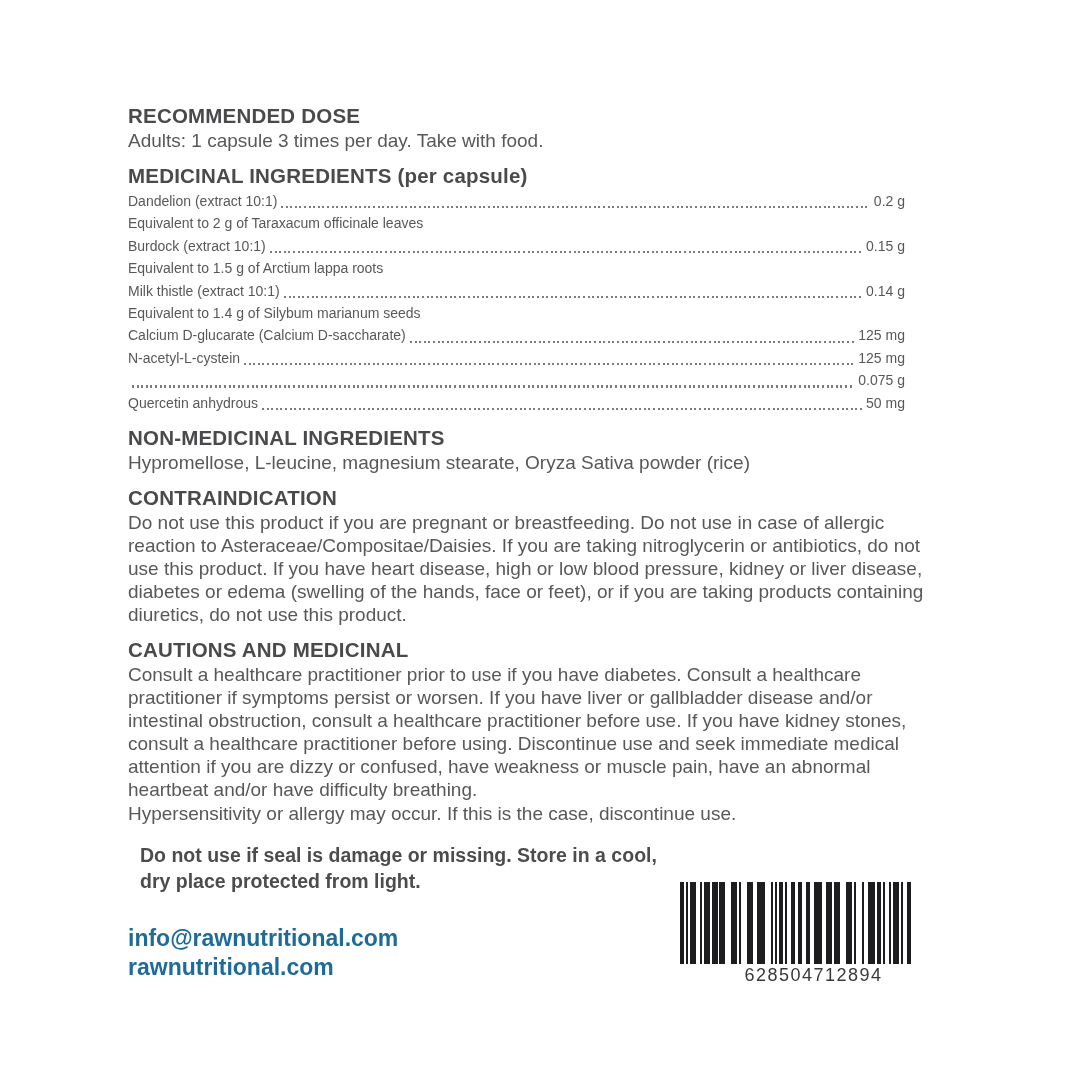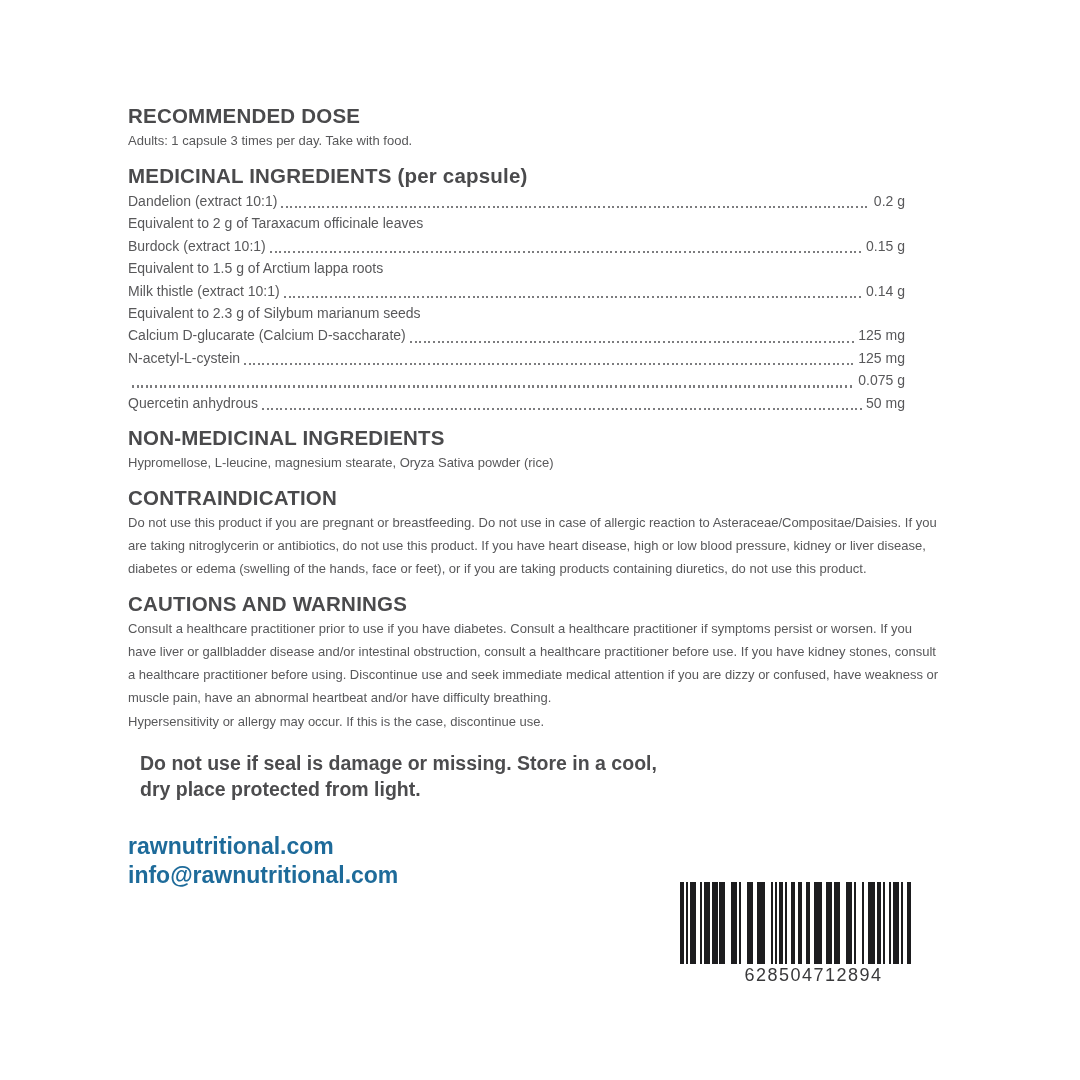--- a/index.html
+++ b/index.html
@@ -23,21 +23,21 @@
   .sec-heading {
     font-size: 20.5px;
     font-weight: bold;
     color: #4a4a4c;
     letter-spacing: 0.2px;
     line-height: 25px;
     margin-top: 11px;
   }
   .sec-heading:first-child { margin-top: 0; }
   .sec-body {
-    font-size: 13px;
+    font-size: 19px;
     line-height: 23px;
     color: #58585a;
     margin-top: 1px;
   }
   .ing-list { width: 777px; margin-top: 2px; }
   .ing-row {
     display: flex;
     align-items: baseline;
     font-size: 14px;
     line-height: 22.4px;
@@ -117,21 +117,21 @@
         </div>
         <div class="ing-row">
           <span class="ing-name">Equivalent to 1.5 g of Arctium lappa roots</span>
         </div>
         <div class="ing-row">
           <span class="ing-name">Milk thistle (extract 10:1)</span>
           <span class="leader"></span>
           <span class="ing-value">0.14 g</span>
         </div>
         <div class="ing-row">
-          <span class="ing-name">Equivalent to 2.3 g of Silybum marianum seeds</span>
+          <span class="ing-name">Equivalent to 1.4 g of Silybum marianum seeds</span>
         </div>
         <div class="ing-row">
           <span class="ing-name">Calcium D-glucarate (Calcium D-saccharate)</span>
           <span class="leader"></span>
           <span class="ing-value">125 mg</span>
         </div>
         <div class="ing-row">
           <span class="ing-name">N-acetyl-L-cystein</span>
           <span class="leader"></span>
           <span class="ing-value">125 mg</span>
@@ -146,31 +146,31 @@
           <span class="ing-value">50 mg</span>
         </div>
       </div>
 
     <div class="sec-heading">NON-MEDICINAL INGREDIENTS</div>
     <div class="sec-body">Hypromellose, L-leucine, magnesium stearate, Oryza Sativa powder (rice)</div>
 
     <div class="sec-heading">CONTRAINDICATION</div>
     <div class="sec-body">Do not use this product if you are pregnant or breastfeeding. Do not use in case of allergic reaction to Asteraceae/Compositae/Daisies. If you are taking nitroglycerin or antibiotics, do not use this product. If you have heart disease, high or low blood pressure, kidney or liver disease, diabetes or edema (swelling of the hands, face or feet), or if you are taking products containing diuretics, do not use this product.</div>
 
-    <div class="sec-heading">CAUTIONS AND WARNINGS</div>
+    <div class="sec-heading">CAUTIONS AND MEDICINAL</div>
     <div class="sec-body">Consult a healthcare practitioner prior to use if you have diabetes. Consult a healthcare practitioner if symptoms persist or worsen. If you have liver or gallbladder disease and/or intestinal obstruction, consult a healthcare practitioner before use. If you have kidney stones, consult a healthcare practitioner before using. Discontinue use and seek immediate medical attention if you are dizzy or confused, have weakness or muscle pain, have an abnormal heartbeat and/or have difficulty breathing.</div>
 
     <div class="sec-body">Hypersensitivity or allergy may occur. If this is the case, discontinue use.</div>
 
     <div class="storage-note">Do not use if seal is damage or missing. Store in a cool,
 dry place protected from light.</div>
 
     <div class="footer-links">
+      <div>info@rawnutritional.com</div>
       <div>rawnutritional.com</div>
-      <div>info@rawnutritional.com</div>
     </div>
   </div>
 
   <div class="barcode-block">
     <div class="barcode-bars"><svg width="100%" height="100%" viewBox="0 0 117 60" preserveAspectRatio="none" shape-rendering="crispEdges">
           <rect x="0" y="0" width="2" height="60" fill="#1d1d1f"></rect>
           <rect x="3" y="0" width="1" height="60" fill="#1d1d1f"></rect>
           <rect x="5" y="0" width="3" height="60" fill="#1d1d1f"></rect>
           <rect x="10" y="0" width="1" height="60" fill="#1d1d1f"></rect>
           <rect x="12" y="0" width="3" height="60" fill="#1d1d1f"></rect>

